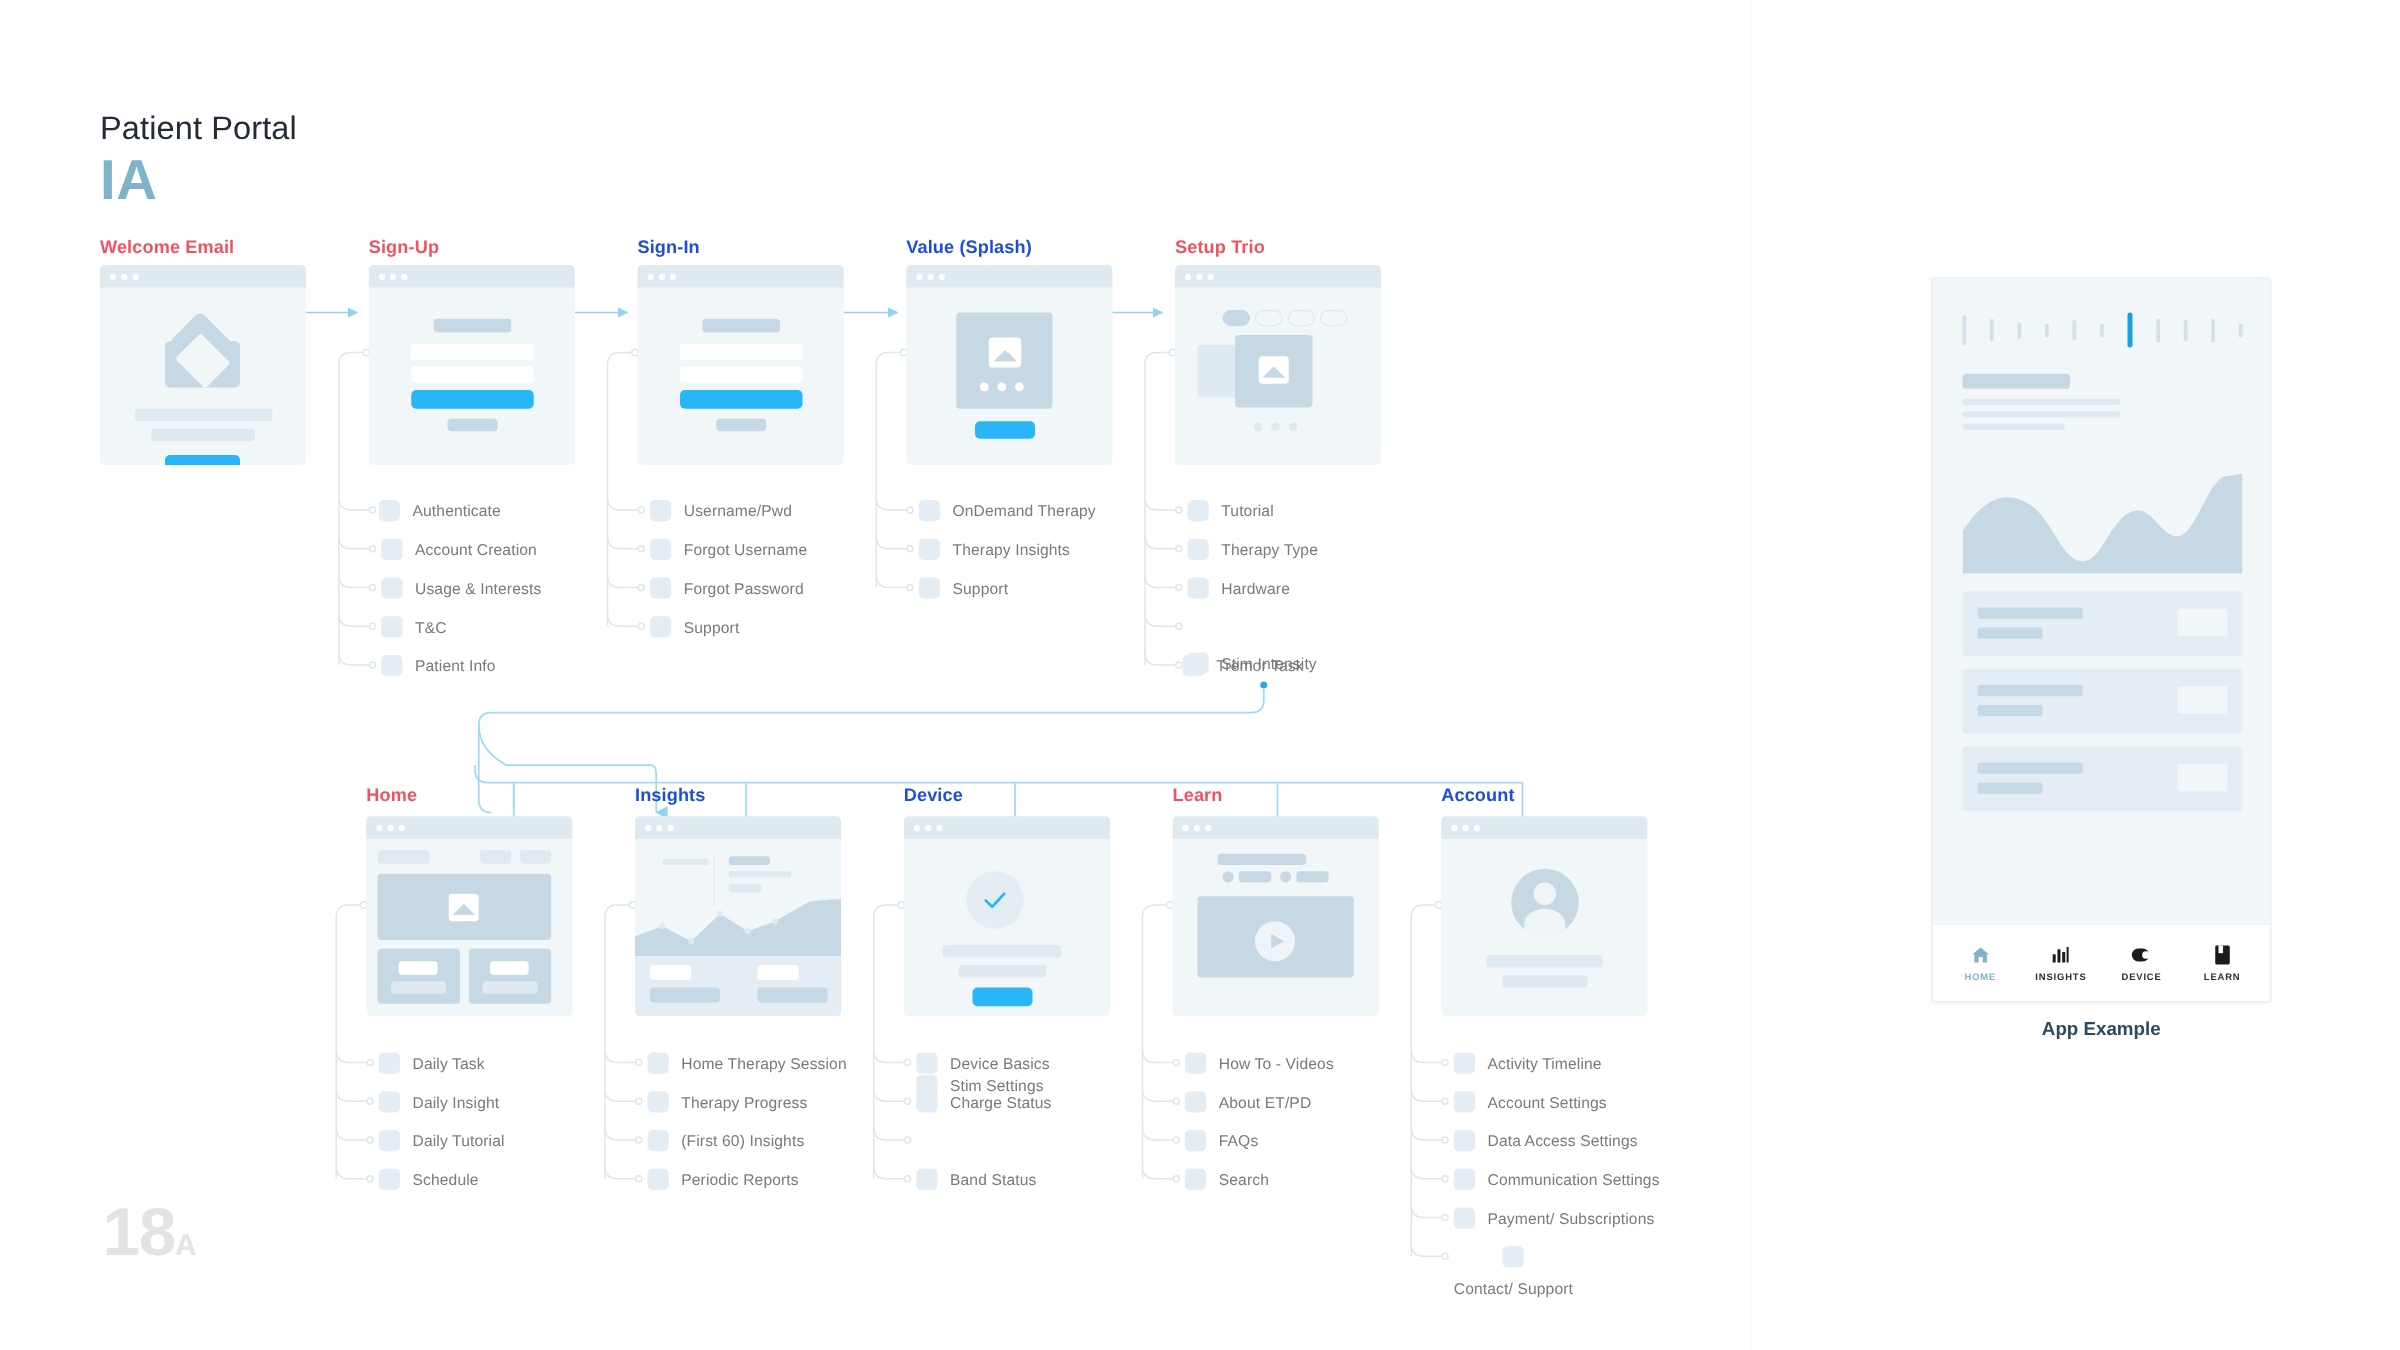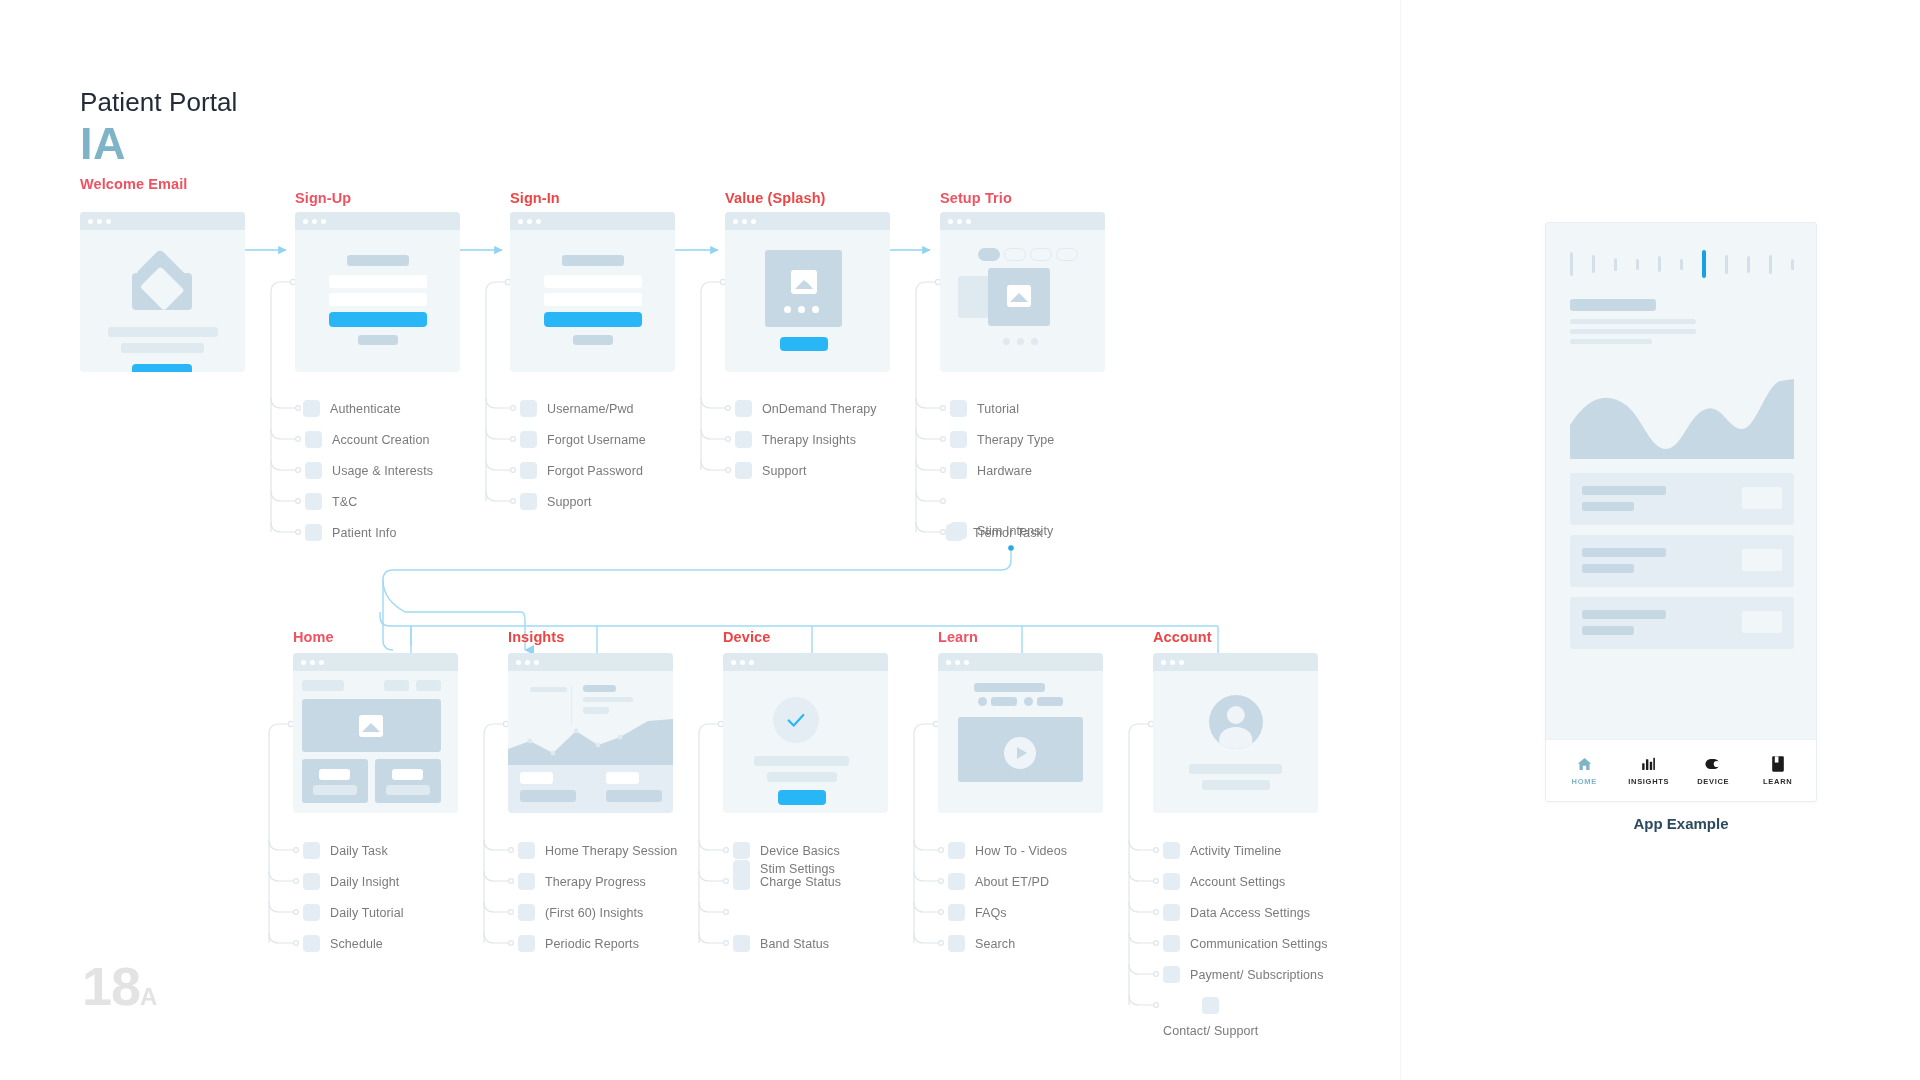--- a/index.html
+++ b/index.html
@@ -46,21 +46,21 @@
     font-size: 24px; vertical-align: baseline; font-weight: 700;
   }
 
   
   .node-label {
     position: absolute;
     font-size: 14.5px; font-weight: 700; letter-spacing: 0.1px;
     white-space: nowrap;
   }
   .node-label.red  { color: #ef5362; }
-  .node-label.navy { color: #ef4444; }
+  .node-label.navy { color: #1d4ed8; }
 
   
   .wf {
     position: absolute;
     background: #f1f6f9;
     border-radius: 4px;
     overflow: hidden;
   }
   .wf-bar {
     height: 18px; background: #dfe9f0;
@@ -440,21 +440,21 @@
       <path d="M1129,902 Q1129,912 1139,912 L1154,912" stroke="#dfe6ec" stroke-width="1.2" fill="none"></path>
       <circle cx="1156" cy="912" r="2.4" fill="#ffffff" stroke="#dfe6ec" stroke-width="1.2"></circle>
       <path d="M1129,933 Q1129,943 1139,943 L1154,943" stroke="#dfe6ec" stroke-width="1.2" fill="none"></path>
       <circle cx="1156" cy="943" r="2.4" fill="#ffffff" stroke="#dfe6ec" stroke-width="1.2"></circle>
       <path d="M1129,964 Q1129,974 1139,974 L1154,974" stroke="#dfe6ec" stroke-width="1.2" fill="none"></path>
       <circle cx="1156" cy="974" r="2.4" fill="#ffffff" stroke="#dfe6ec" stroke-width="1.2"></circle>
       <path d="M1129,995 Q1129,1005 1139,1005 L1154,1005" stroke="#dfe6ec" stroke-width="1.2" fill="none"></path>
       <circle cx="1156" cy="1005" r="2.4" fill="#ffffff" stroke="#dfe6ec" stroke-width="1.2"></circle>
     </svg>
 
-  <div class="node-label red" style="left:80px; top:176px;">Welcome Email</div>
+  <div class="node-label red" style="left:80px; top:190px;">Welcome Email</div>
   <div class="wf" style="left:80px; top:212px; width:165px; height:160px;">
     <div class="wf-bar">
         <i class="wf-dot"></i>
         <i class="wf-dot"></i>
         <i class="wf-dot"></i>
       </div>
     <div class="wf-body">
       <div class="env" style="left:52px; top:28px; width:60px; height:52px;">
         <div class="env-body"></div>
         <div class="env-flap"></div>

